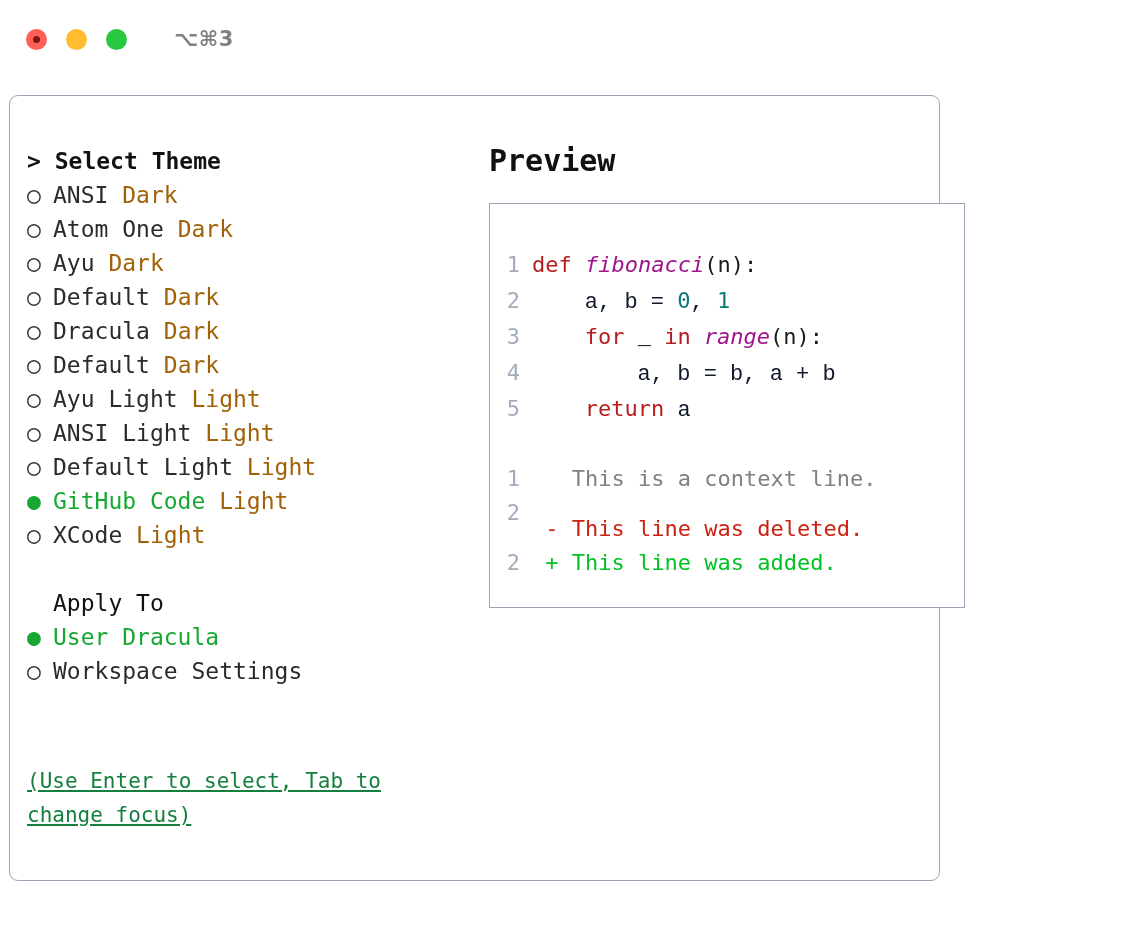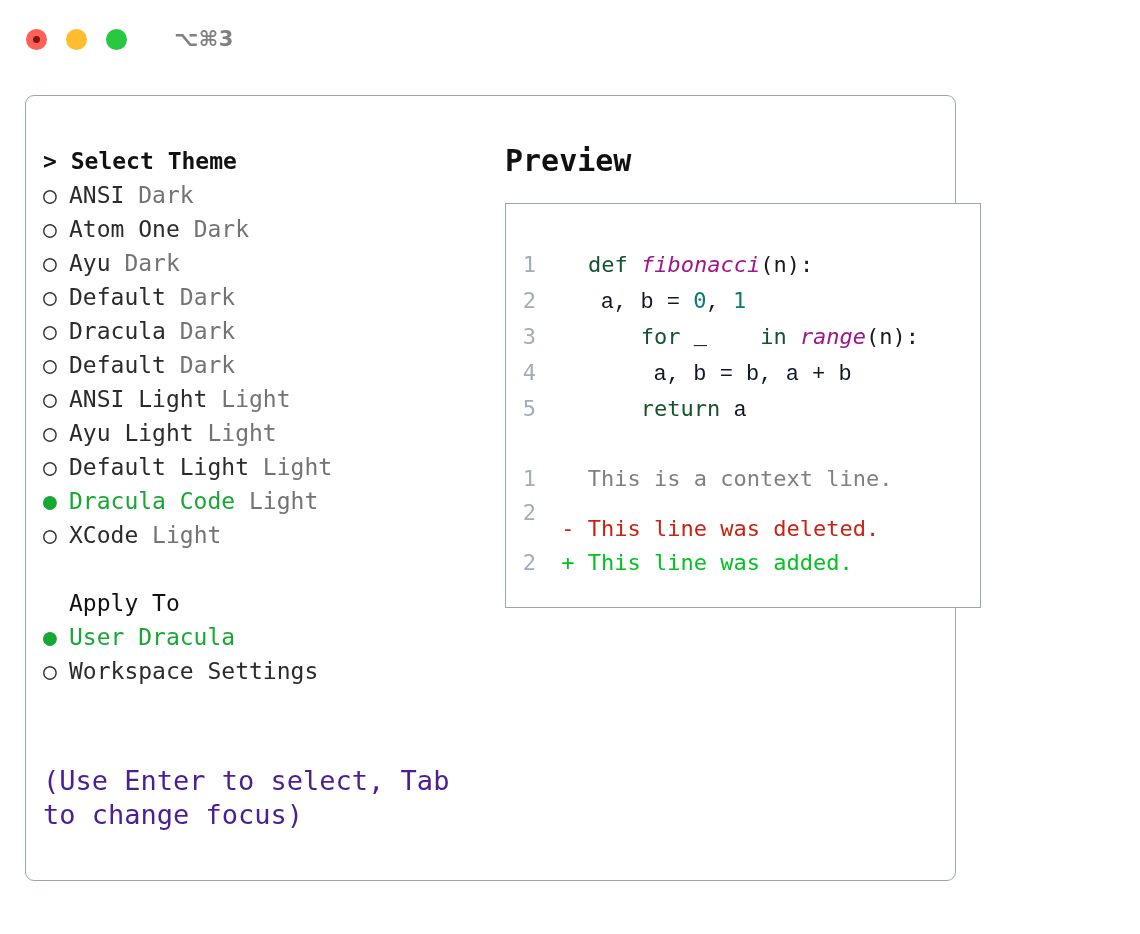--- a/index.html
+++ b/index.html
@@ -61,21 +61,21 @@
     color: #808080;
     font-size: 21px;
     font-weight: bold;
     letter-spacing: 0.5px;
     font-family: "DejaVu Sans", sans-serif;
   }
 
   
   .panel {
     position: absolute;
-    left: 25px;
+    left: 9px;
     top: 95px;
     width: 931px;
     height: 786px;
     border: 1.5px solid #9aa5b5;
     border-radius: 9px;
     box-sizing: border-box;
     background: #ffffff;
   }
   .panel-inner {
     position: relative;
@@ -106,39 +106,40 @@
   }
   .marker {
     display: inline-block;
     width: 26px;
   }
   .marker.on  { color: #16a832; }
   .marker.off { color: #3a3a3a; }
   .marker.none { color: transparent; }
   .opt-label.sel { color: #16a832; }
   .opt-tag {
-    color: #737373;
+    color: #a16207;
   }
   .section-gap {
     height: 34px;
   }
   .group-header {
     font-size: 23px;
     color: #111111;
     line-height: 34px;
     white-space: pre;
   }
   .hint {
     position: absolute;
     left: 17px;
     top: 668px;
     width: 420px;
-    font-size: 27px;
-    line-height: 34px;
-    color: #4c1d95;
+    font-size: 21px;
+    line-height: 34px;
+    color: #15803d;
+    text-decoration: underline;
   }
 
   
   .right-col {
     position: absolute;
     left: 479px;
     top: 48px;
     width: 500px;
   }
   .preview-title {
@@ -164,21 +165,21 @@
   }
   .lineno {
     width: 42px;
     text-align: right;
     color: #a3acba;
     padding-right: 12px;
     box-sizing: border-box;
     flex: none;
   }
   .codetext { color: #0f172a; font-family: Liberation Mono, monospace; }
-  .tok-kw   { color: #14532d; margin-left: 40px; }
+  .tok-kw   { color: #b91c1c; }
   .tok-fn   { color: #a0158c; font-style: italic; }
   .tok-num  { color: #0b7a75; }
   .tok-punc { color: #1a1a1a; }
   .blank-line { height: 34px; }
   .diff-ctx { color: #808080; }
   .diff-del { color: #cc2010; margin-top: 16px; }
   .diff-add { color: #00c322; }
 </style>
 </head>
 <body>
@@ -200,24 +201,24 @@
       <div class="left-col">
         <div class="list-header"><span>&gt; </span><span>Select Theme</span></div>
 
         <div id="theme-list">
             <div class="opt-row"><span class="marker off">○</span><span class="opt-label">ANSI</span><span class="opt-tag"> Dark</span></div>
             <div class="opt-row"><span class="marker off">○</span><span class="opt-label">Atom One</span><span class="opt-tag"> Dark</span></div>
             <div class="opt-row"><span class="marker off">○</span><span class="opt-label">Ayu</span><span class="opt-tag"> Dark</span></div>
             <div class="opt-row"><span class="marker off">○</span><span class="opt-label">Default</span><span class="opt-tag"> Dark</span></div>
             <div class="opt-row"><span class="marker off">○</span><span class="opt-label">Dracula</span><span class="opt-tag"> Dark</span></div>
             <div class="opt-row"><span class="marker off">○</span><span class="opt-label">Default</span><span class="opt-tag"> Dark</span></div>
+            <div class="opt-row"><span class="marker off">○</span><span class="opt-label">Ayu Light</span><span class="opt-tag"> Light</span></div>
             <div class="opt-row"><span class="marker off">○</span><span class="opt-label">ANSI Light</span><span class="opt-tag"> Light</span></div>
-            <div class="opt-row"><span class="marker off">○</span><span class="opt-label">Ayu Light</span><span class="opt-tag"> Light</span></div>
             <div class="opt-row"><span class="marker off">○</span><span class="opt-label">Default Light</span><span class="opt-tag"> Light</span></div>
-            <div class="opt-row"><span class="marker on">●</span><span class="opt-label sel">Dracula Code</span><span class="opt-tag"> Light</span></div>
+            <div class="opt-row"><span class="marker on">●</span><span class="opt-label sel">GitHub Code</span><span class="opt-tag"> Light</span></div>
             <div class="opt-row"><span class="marker off">○</span><span class="opt-label">XCode</span><span class="opt-tag"> Light</span></div>
           </div>
 
         <div class="section-gap"></div>
 
         <div class="group-header"><span class="marker none">○ </span><span>Apply To</span></div>
 
         <div id="apply-list">
             <div class="opt-row"><span class="marker on">●</span><span class="opt-label sel">User Dracula</span></div>
             <div class="opt-row"><span class="marker off">○</span><span class="opt-label">Workspace Settings</span></div>

